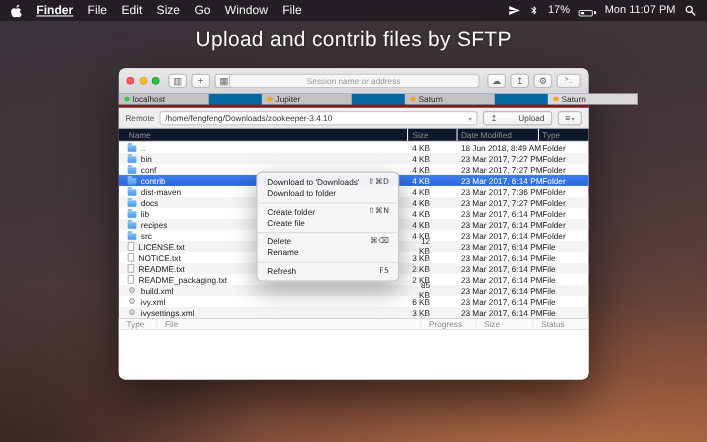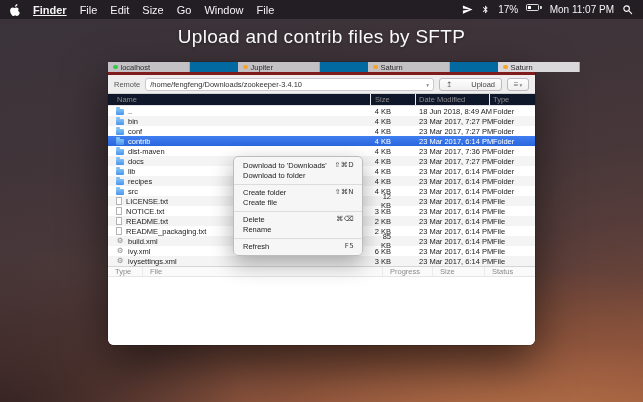--- a/index.html
+++ b/index.html
@@ -14,21 +14,21 @@
   .desktop::after { content:""; position:absolute; left:0; bottom:0; width:58%; height:48%;
     background: radial-gradient(100% 135% at 0% 112%, rgba(38,27,29,.85), rgba(0,0,0,0) 66%); }
 
   
   .menubar { position:absolute; top:0; left:0; right:0; height:19px; z-index:6;
     background:rgba(27,23,29,.74); display:flex; align-items:center; padding:0 10px;
     color:#f4f3f4; font-size:11px; }
   .apple { display:flex; align-items:center; margin-right:13px; }
   .mname { font-weight:bold; margin-right:13px;text-decoration:underline; }
   .mitem { margin-right:13px; font-weight:normal; }
-  .status { margin-left:auto; display:flex; align-items:flex-start; gap:8px; font-size:10px; }
+  .status { margin-left:auto; display:flex; align-items:flex-end; gap:8px; font-size:10px; }
   .sico { display:flex; align-items:center; }
   .batt { display:inline-flex; align-items:center; }
   .bbody { width:13px; height:6.5px; border:1px solid rgba(255,255,255,.85); border-radius:1.5px; padding:1px; display:flex; }
   .bfill { width:2.5px; background:#fff; border-radius:.5px; }
   .btip { width:1.5px; height:3px; background:rgba(255,255,255,.85); margin-left:1px; border-radius:0 1px 1px 0; }
   .clock { white-space:nowrap; }
 
   
   .headline { position:absolute; top:26px; left:0; width:100%; text-align:center; z-index:2;
     color:#fdfdfd; font-size:19px; font-weight:normal; letter-spacing:.3px;
@@ -162,20 +162,37 @@
           <path fill="none" stroke="#fff" stroke-width="2.4" stroke-linecap="round" d="M10 4a6 6 0 1 1 0 12 6 6 0 0 1 0-12zM14.6 14.6L21 21"></path>
         </svg>
     </span>
   </div>
 </div>
 
 <div class="headline">Upload and contrib files by SFTP</div>
 
 <div class="window">
 
+  <div class="toolbar">
+    <div class="lights">
+      <span class="light l-red"></span>
+      <span class="light l-yellow"></span>
+      <span class="light l-green"></span>
+    </div>
+    <span class="tbtn g-columns"></span>
+    <span class="tbtn g-plus"></span>
+    <span class="tbtn g-grid"></span>
+    <div class="search">Session name or address</div>
+    <div class="tright">
+      <span class="tbtn g-cloud"></span>
+      <span class="tbtn g-share"></span>
+      <span class="tbtn g-gear"></span>
+      <span class="tbtn g-term" style="min-width:22px;margin-right:0"></span>
+    </div>
+  </div>
 
   <div class="tabbar">
       <div class="tab">
         <span class="dot" style="background: rgb(52, 199, 73);"></span>
         <span>localhost</span>
       </div>
       <div class="tab">
         <span class="dot" style="background: rgb(247, 163, 37);"></span>
         <span>Jupiter</span>
       </div>

